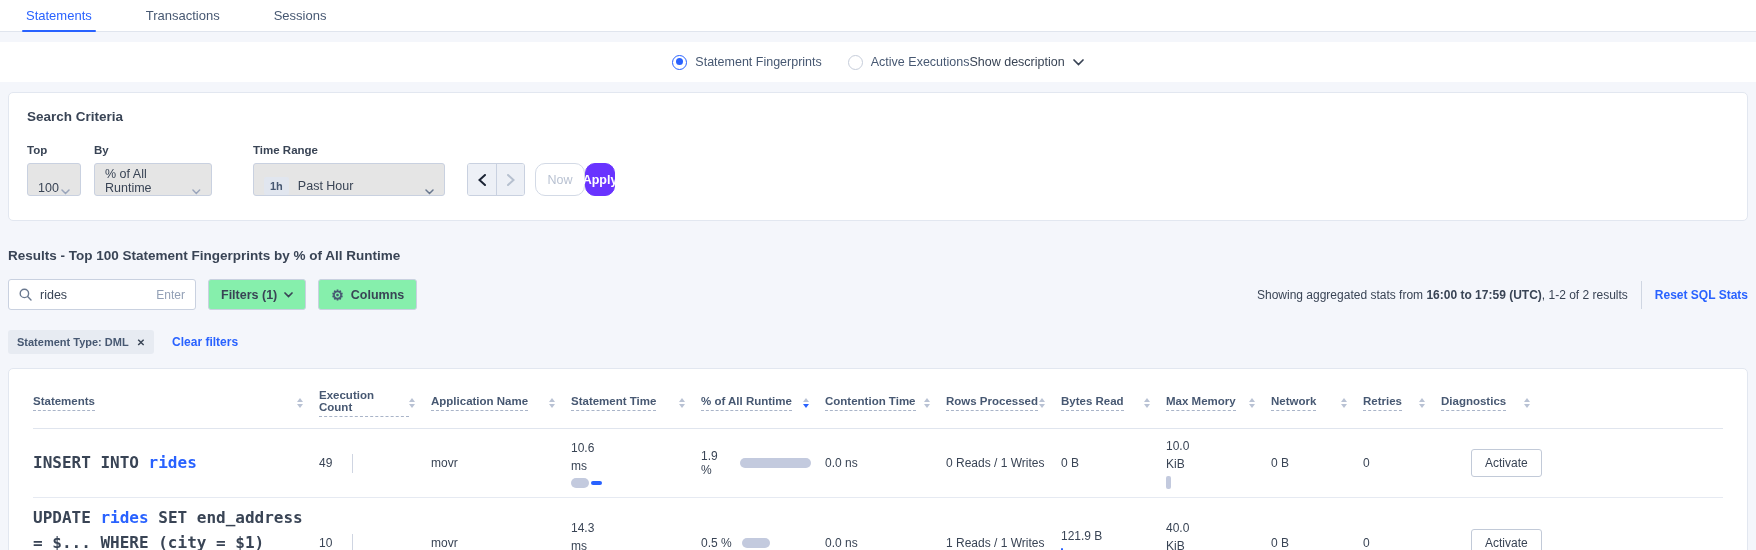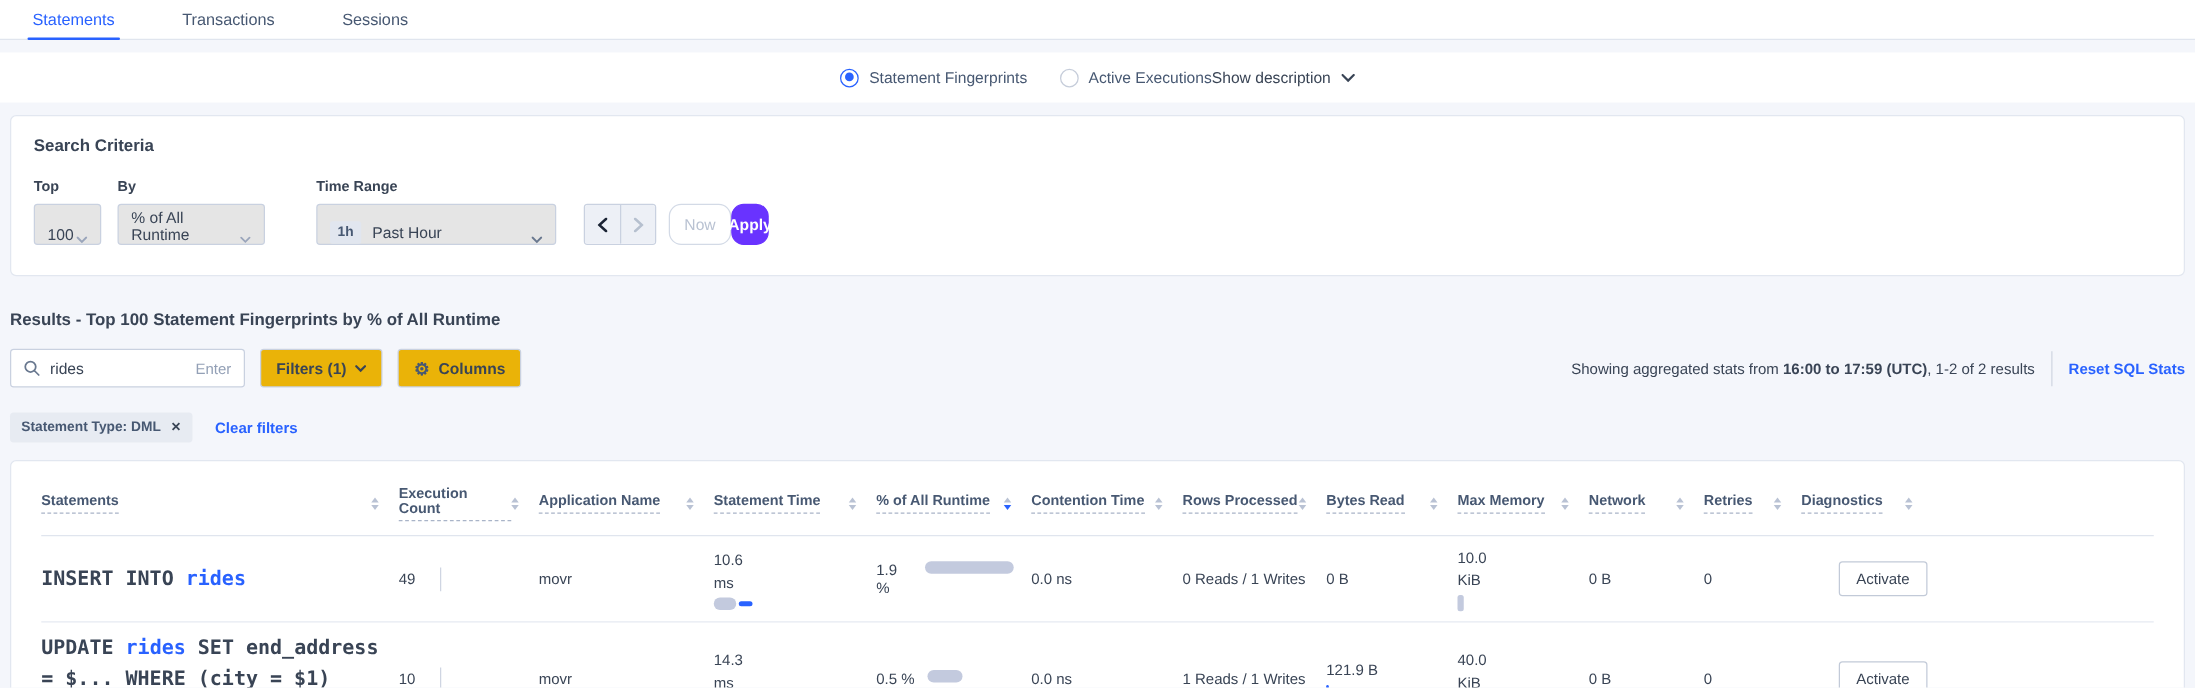--- a/index.html
+++ b/index.html
@@ -40,21 +40,21 @@
   .btn { height:33px; border:1px solid #d3dae6; border-radius:10px; background:#fff; font-family:inherit; font-size:12.5px; display:flex; align-items:center; justify-content:center; cursor:pointer; }
   .btn-now { width:50px; margin-left:10px; color:#b9c2d2; }
   .btn-apply { width:30px; margin-left:0; background:#6933ff; border-color:#6933ff; color:#fff; font-weight:bold; }
   
   .results-heading { margin:27px 8px 0; font-size:13.5px; font-weight:bold; color:#394455; }
   .controls-row { display:flex; align-items:center; justify-content:space-between; margin:16px 8px 0; }
   .controls-left { display:flex; align-items:center; gap:12px; }
   .searchbox { width:188px; height:31px; border:1px solid #c9d1e0; border-radius:3px; background:#fff; display:flex; align-items:center; padding:0 10px; gap:8px; }
   .searchbox .val { font-size:12.5px; color:#394455; }
   .searchbox .hint { margin-left:auto; font-size:12px; color:#93a0b6; }
-  .btn-sm { height:31px; border:1px solid #c9d1e0; border-radius:3px; background:#eab308; display:flex; align-items:center; gap:7px; padding:0 12px; font-size:12.5px; font-weight:bold; color:#394455; cursor:pointer; }
+  .btn-sm { height:31px; border:1px solid #c9d1e0; border-radius:3px; background:#86efac; display:flex; align-items:center; gap:7px; padding:0 12px; font-size:12.5px; font-weight:bold; color:#394455; cursor:pointer; }
   .controls-right { display:flex; align-items:center; font-size:12px; color:#394455; }
   .controls-right b { font-weight:bold; }
   .vdiv { width:1px; height:28px; background:#cfd6e2; margin:0 13px; }
   .link { color:#2962ff; font-weight:bold; font-size:12px; cursor:pointer; text-decoration:none; }
   .chip-row { display:flex; align-items:center; margin:20px 8px 0; gap:18px; }
   .chip { background:#e7ebf2; border-radius:3px; padding:6px 9px; display:flex; align-items:center; gap:8px; font-size:11px; font-weight:bold; color:#475872; }
   .chip .x { cursor:pointer; font-size:10px; color:#394455; font-weight:bold; }
   
   .table-card { margin-top:14px; padding:4px 24px 12px; }
   .tgrid { display:grid; grid-template-columns:286px 112px 140px 130px 124px 121px 115px 105px 105px 92px 78px 1fr; align-items:center; }
@@ -73,21 +73,21 @@
   .stmt .tbl { color:#2962ff; }
   .exec { display:flex; align-items:center; gap:20px; }
   .vline { width:1px; height:19px; background:#cfd5e2; }
   .stack { display:flex; flex-direction:column; gap:3px; }
   .wrapnarrow { width:38px; line-height:1.5; }
   .wrapbytes { width:46px; line-height:1.5; }
   .barrow { display:flex; align-items:center; gap:2px; }
   .bar { background:#c3cade; border-radius:5px; height:10px; }
   .bluetick-h { width:11px; height:4px; background:#2962ff; border-radius:2px; }
   .bluetick-v { width:2px; height:11px; background:#2962ff; border-radius:1px; }
-  .pct { display:flex; gap:10px; }
+  .pct { display:flex; align-items:center; gap:10px; }
   .btn-activate { height:28px; padding:4px 13px; border:1px solid #c2cad8; border-radius:3px; background:#fff; font-family:inherit; font-size:12px; color:#394455; cursor:pointer; }
   .diag-cell { padding-left:30px; }
   .gear { font-size:14px; line-height:1; color:#475872; }
 </style>
 </head>
 <body>
 
 <div class="tabbar">
   <div class="tab active">Statements</div>
   <div class="tab">Transactions</div>

